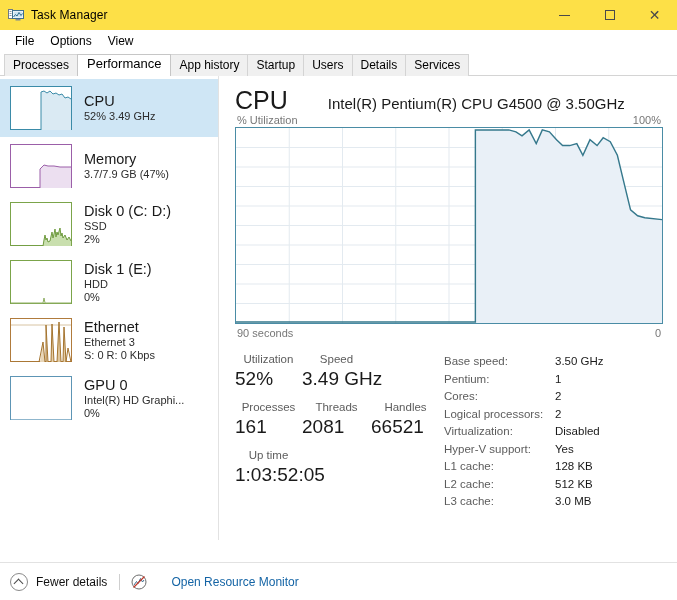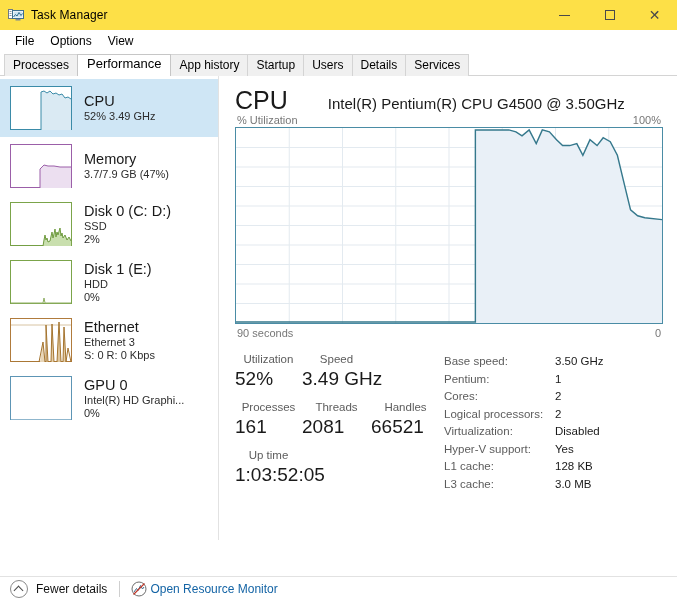--- a/index.html
+++ b/index.html
@@ -279,21 +279,21 @@
     color: #1a1a1a;
     white-space: nowrap;
   }
 
   
   .statusbar {
     position: absolute;
     left: 0;
     right: 0;
     bottom: 0;
-    height: 24px;
+    height: 38px;
     border-top: 1px solid #e2e2e2;
     display: flex;
     align-items: center;
     padding-left: 10px;
     background: #ffffff;
     box-sizing: border-box;
   }
   .fewer {
     display: flex;
     align-items: center;
@@ -333,21 +333,21 @@
     align-items: center;
   }
   .resmon-icon {
     width: 16px;
     height: 16px;
     flex: 0 0 16px;
   }
   .resmon-label {
     font-size: 12px;
     color: #1464a5;
-    margin-left: 3px;
+    margin-left: 24px;
   }
 </style>
 </head>
 <body>
 
 <div class="window">
 
   <div class="titlebar">
     <span class="title-icon">
       <svg viewBox="0 0 16 16" width="16" height="16">
@@ -597,20 +597,24 @@
           </div>
           <div class="spec-row">
             <span class="spec-label">Hyper-V support:</span>
             <span class="spec-value">Yes</span>
           </div>
           <div class="spec-row">
             <span class="spec-label">L1 cache:</span>
             <span class="spec-value">128 KB</span>
           </div>
           <div class="spec-row">
+            <span class="spec-label">L2 cache:</span>
+            <span class="spec-value">512 KB</span>
+          </div>
+          <div class="spec-row">
             <span class="spec-label">L3 cache:</span>
             <span class="spec-value">3.0 MB</span>
           </div>
         </div>
       </div>
 
     </div>
   </div>
 
   <div class="statusbar">

